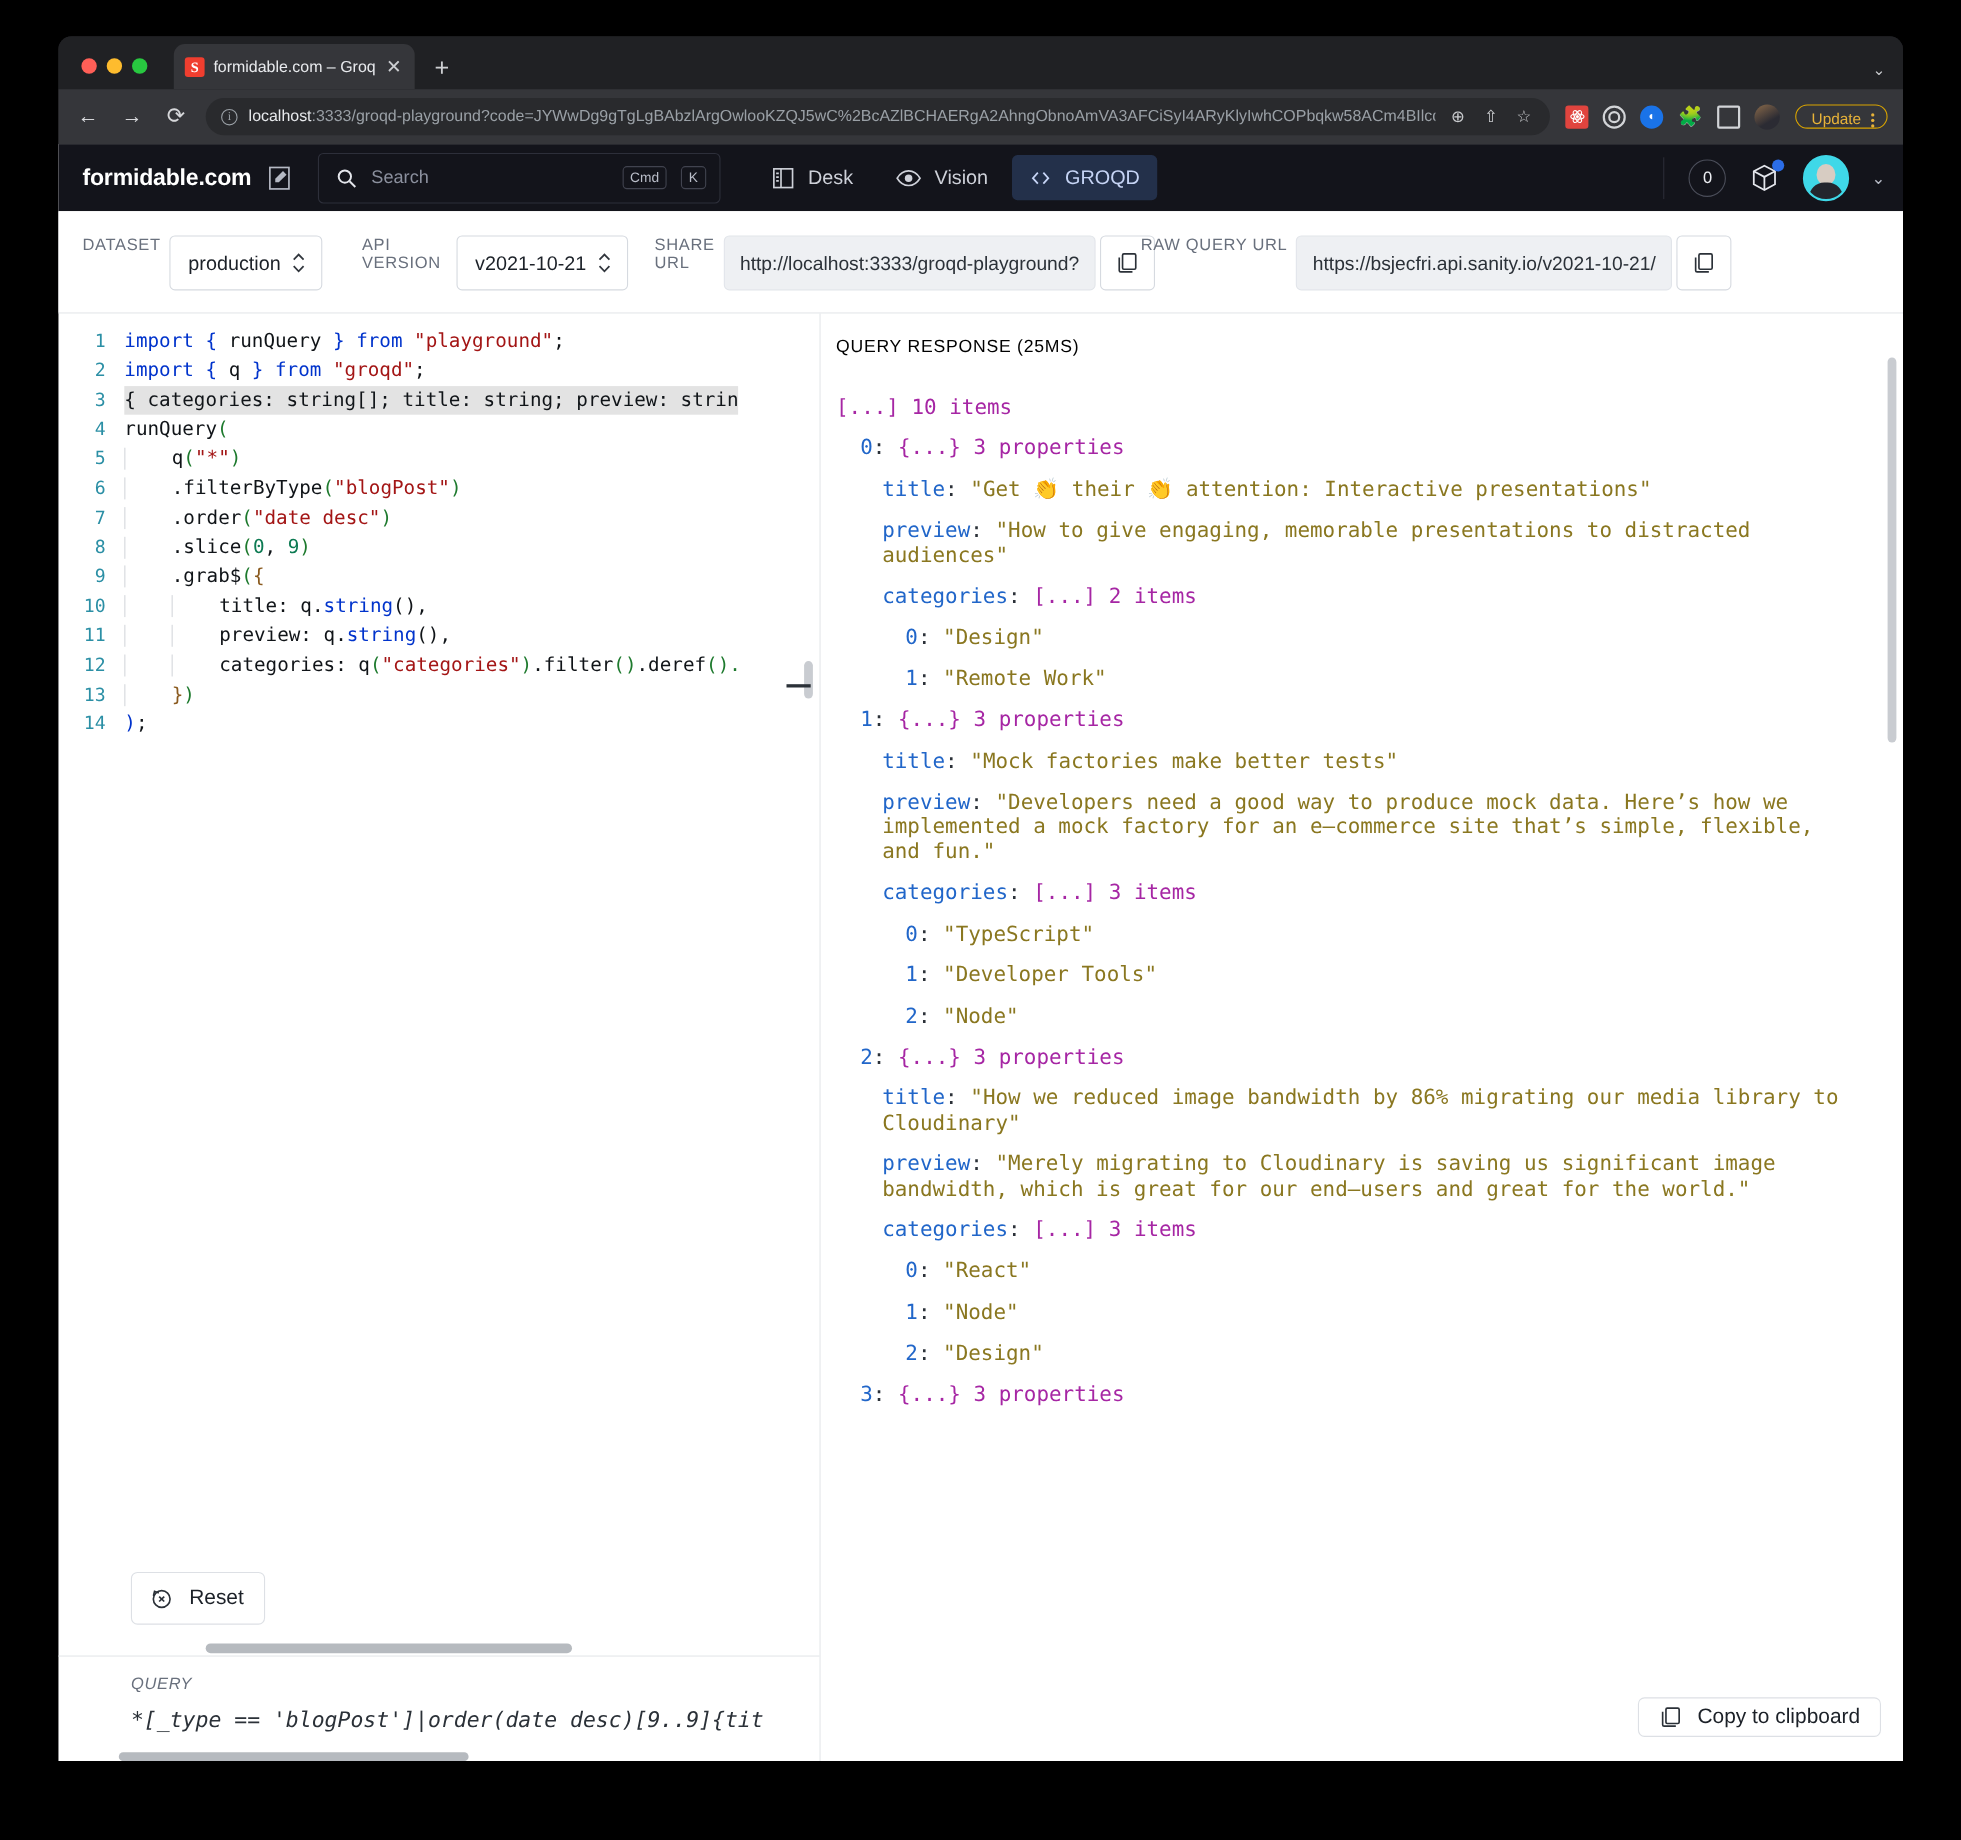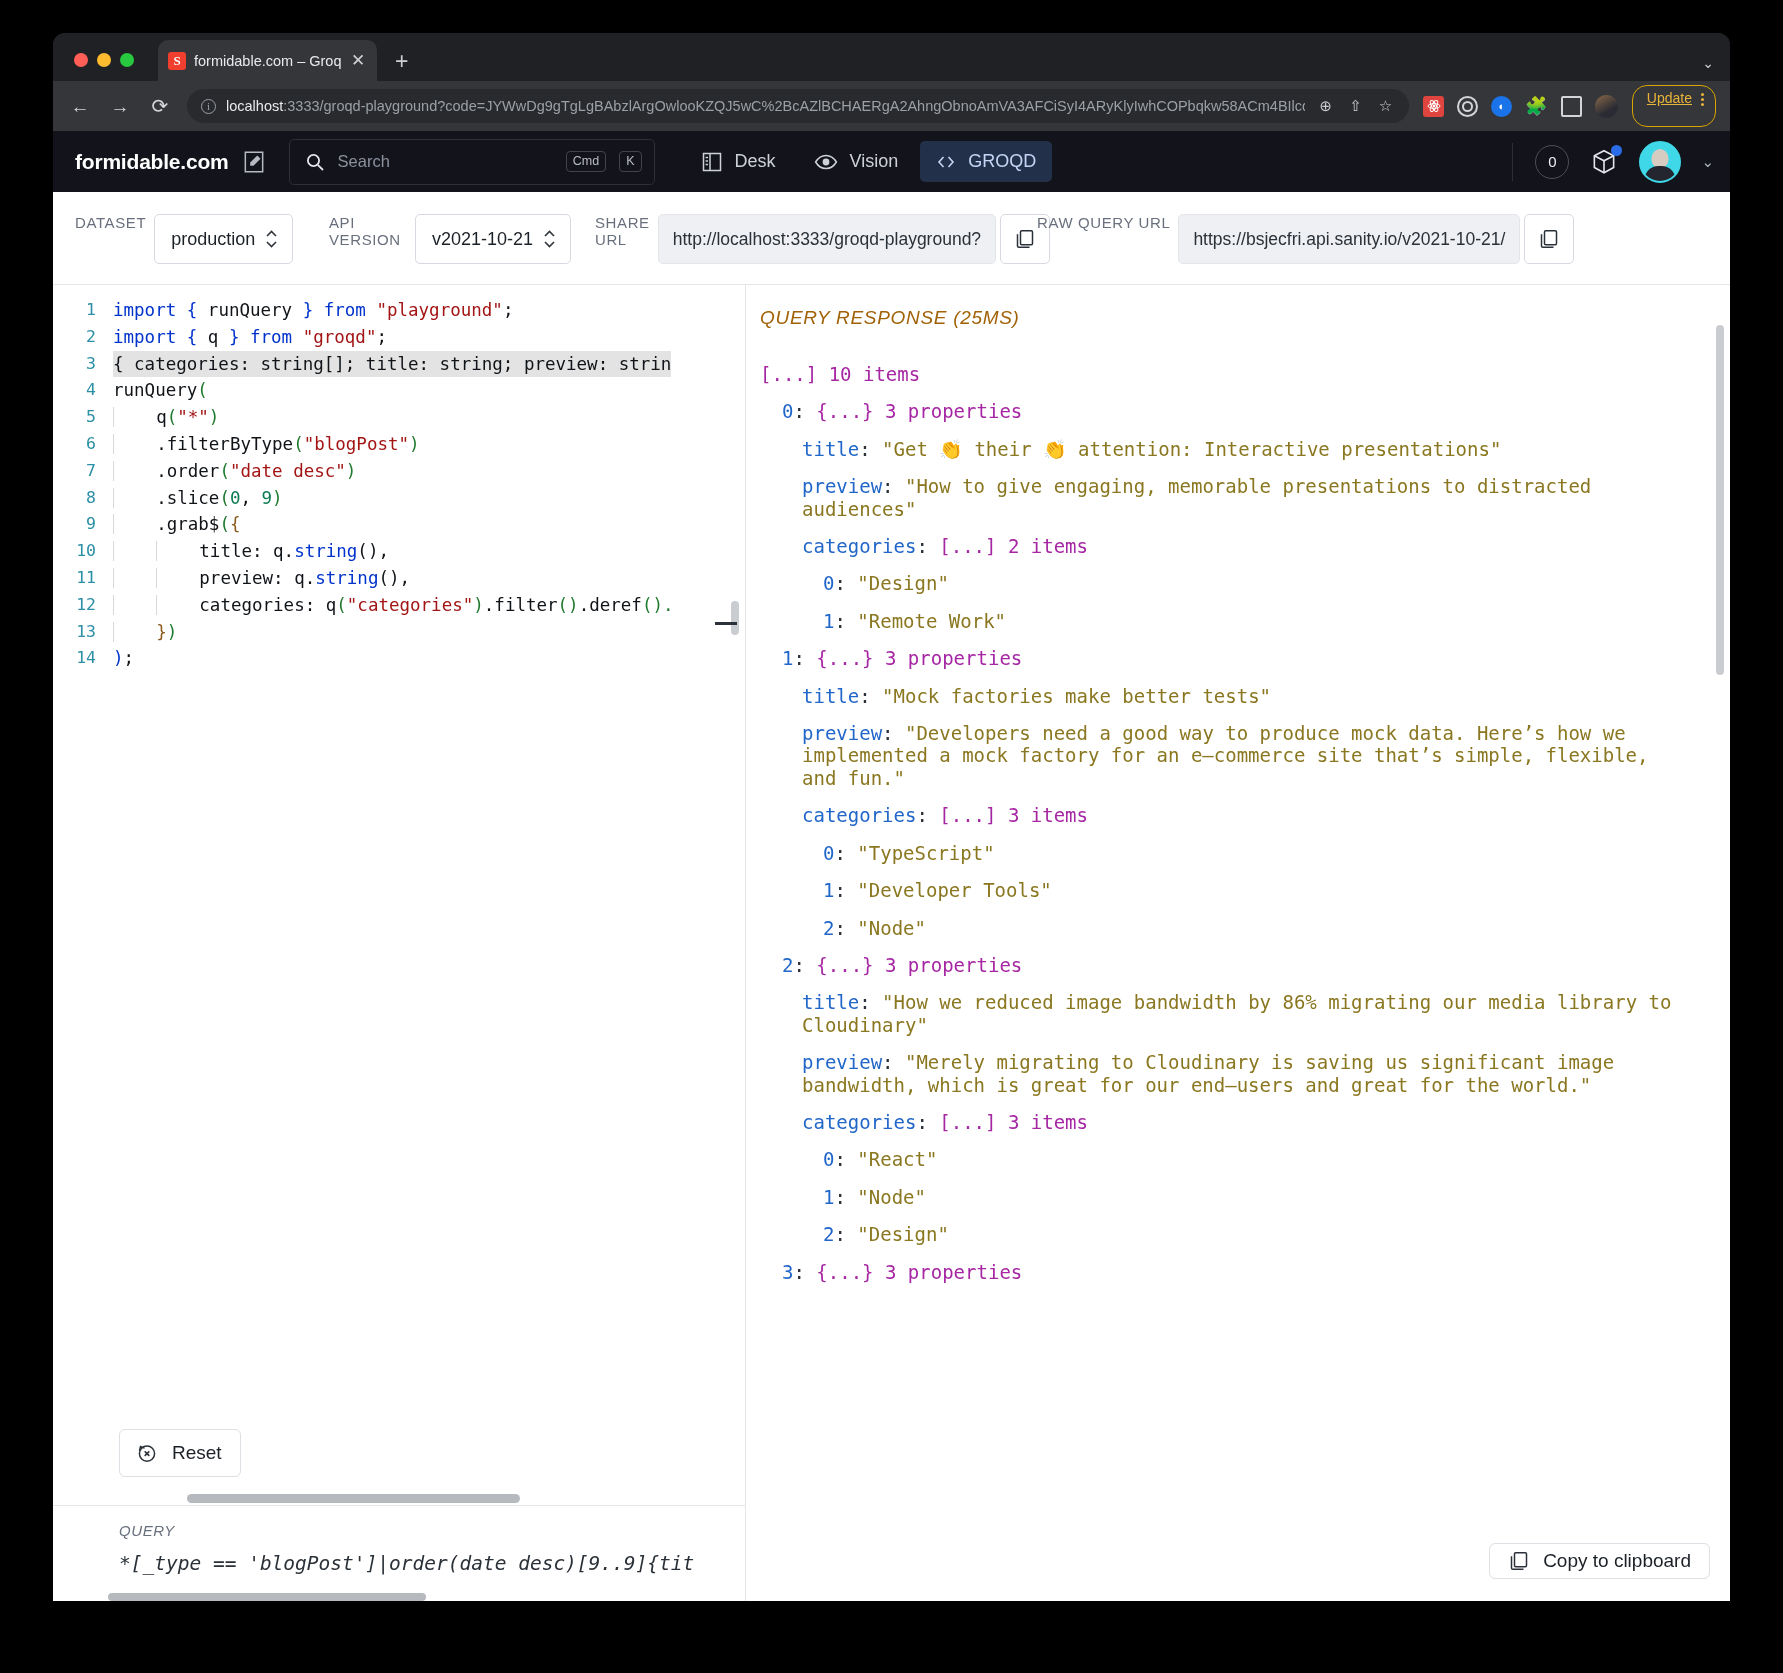--- a/index.html
+++ b/index.html
@@ -167,24 +167,23 @@
   .ext-square { border: 2.5px solid #d2d4d7; border-radius: 2px; }
   .avatar-chrome {
     width: 23px; height: 23px; border-radius: 50%;
     background: linear-gradient(150deg,#8a6a4a 0%,#2b2b33 65%);
   }
   .update-btn {
     border: 1px solid #d9a400;
     border-radius: 15px;
     color: #e8b339;
     font-size: 14px;
-    padding: 4px 11px 20px 14px;
+    padding: 4px 11px 0 14px;
     display: flex; align-items: flex-end; gap: 9px;
     flex: none;
-    text-decoration: underline;
   }
   .kebab { display: flex; flex-direction: column; gap: 2px; }
   .kebab i { width: 3px; height: 3px; border-radius: 50%; background: #e8b339; display: block; }
 
   
   .app {
     height: calc(1568px - 48px - 50px);
     background: #fff;
     display: flex;
     flex-direction: column;
@@ -471,26 +470,25 @@
   
   .right-pane {
     flex: 1;
     position: relative;
     min-width: 0;
     display: flex;
     flex-direction: column;
     overflow: hidden;
   }
   .resp-head {
-    font-size: 19px;
+    font-size: 16px;
     letter-spacing: 0.7px;
-    color: #a16207;
+    color: #000000;
     padding: 22px 0 0 14px;
     flex: none;
-    font-style: italic;
   }
   .resp-body {
     flex: 1;
     overflow: hidden;
     font-family: "DejaVu Sans Mono", monospace;
     font-size: 19px;
     line-height: 1.18;
     padding: 34px 46px 0 14px;
     min-height: 0;
   }

